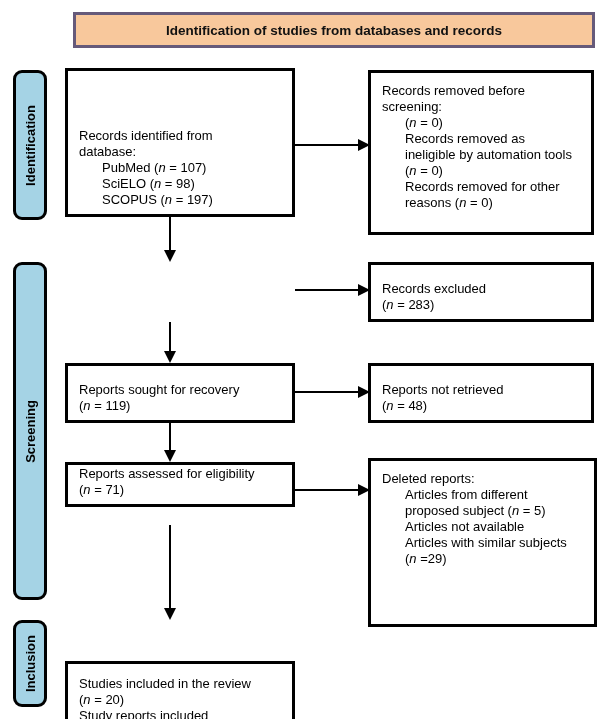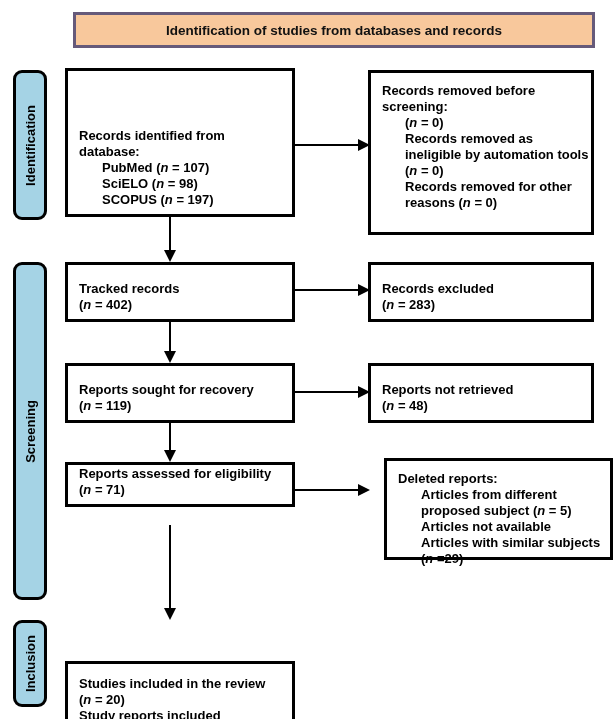--- a/index.html
+++ b/index.html
@@ -32,21 +32,21 @@
   }
 
   .flow-box{
     position:absolute;box-sizing:border-box;background:#fff;
     border:3px solid var(--box-border);
     font-size:13px;line-height:16px;color:#000;
     display:flex;flex-direction:column;justify-content:flex-end;
     padding:6px 4px 6px 11px;white-space:nowrap;
   }
   .flow-box.top-align{justify-content:flex-start;padding-top:10px;}
-  .flow-box .line{white-space:nowrap;font-weight:bold;}
+  .flow-box .line{white-space:nowrap;}
   .flow-box .line.indent{padding-left:23px;}
   .flow-box i{font-style:italic;}
 
   .shaft{position:absolute;background:#000;}
   .head{position:absolute;width:0;height:0;}
   .head.down{border-left:6px solid transparent;border-right:6px solid transparent;border-top:12px solid #000;}
   .head.right{border-top:6px solid transparent;border-bottom:6px solid transparent;border-left:12px solid #000;}
 </style>
 </head>
 <body>
@@ -67,24 +67,20 @@
     <span>Inclusion</span>
   </div>
 
   <div class="flow-box" style="left:65px;top:68px;width:230px;height:149px;">
       <div class="line">Records identified from</div>
       <div class="line">database:</div>
       <div class="line indent">PubMed (<i>n</i> = 107)</div>
       <div class="line indent">SciELO (<i>n</i> = 98)</div>
       <div class="line indent">SCOPUS (<i>n</i> = 197)</div>
     </div>
-  <div class="flow-box" style="left:65px;top:262px;width:230px;height:60px;">
-      <div class="line">Tracked records</div>
-      <div class="line">(<i>n</i> = 402)</div>
-    </div>
   <div class="flow-box" style="left:65px;top:363px;width:230px;height:60px;">
       <div class="line">Reports sought for recovery</div>
       <div class="line">(<i>n</i> = 119)</div>
     </div>
   <div class="flow-box" style="left:65px;top:462px;width:230px;height:45px;">
       <div class="line">Reports assessed for eligibility</div>
       <div class="line">(<i>n</i> = 71)</div>
     </div>
   <div class="flow-box" style="left:65px;top:620px;width:230px;height:88px;margin-top:41px;">
       <div class="line">Studies included in the review</div>
@@ -104,21 +100,21 @@
       <div class="line indent">reasons (<i>n</i> = 0)</div>
     </div>
   <div class="flow-box" style="left:368px;top:262px;width:226px;height:60px;">
       <div class="line">Records excluded</div>
       <div class="line">(<i>n</i> = 283)</div>
     </div>
   <div class="flow-box" style="left:368px;top:363px;width:226px;height:60px;">
       <div class="line">Reports not retrieved</div>
       <div class="line">(<i>n</i> = 48)</div>
     </div>
-  <div class="flow-box top-align" style="left:368px;top:458px;width:229px;height:102px;margin-left:16px;">
+  <div class="flow-box top-align" style="left:368px;top:458px;width:229px;height:169px;">
       <div class="line">Deleted reports:</div>
       <div class="line indent">Articles from different</div>
       <div class="line indent">proposed subject (<i>n</i> = 5)</div>
       <div class="line indent">Articles not available</div>
       <div class="line indent">Articles with similar subjects</div>
       <div class="line indent">(<i>n</i> =29)</div>
     </div>
 
   <div>
     <div class="shaft" style="left:169px;top:217px;width:2px;height:34px;"></div>

